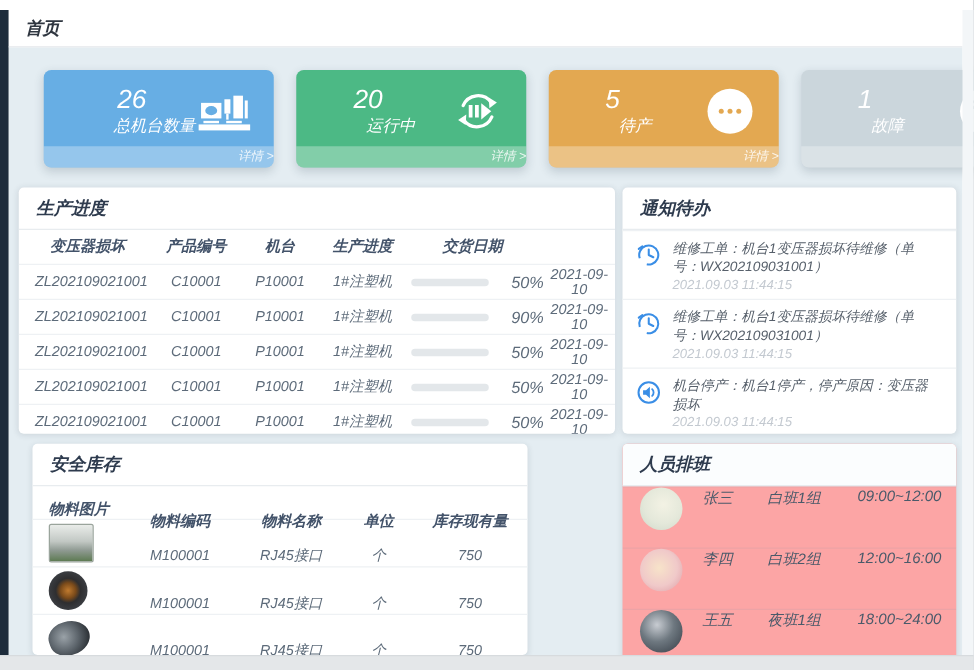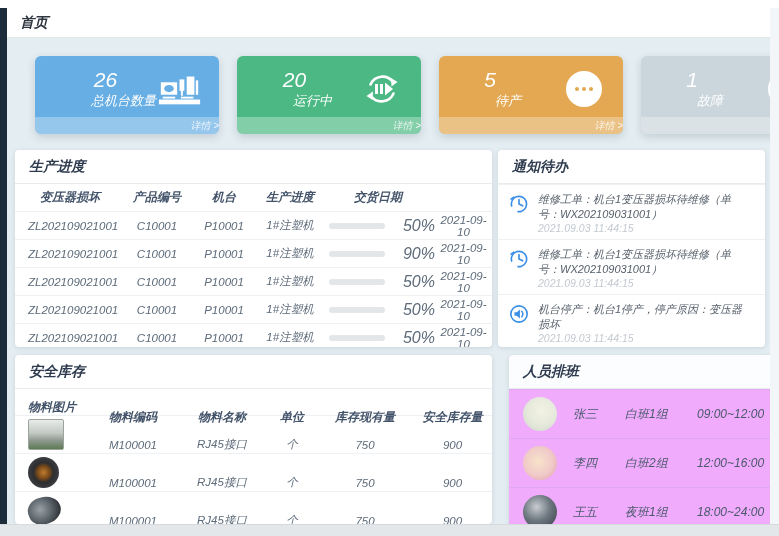--- a/index.html
+++ b/index.html
@@ -30,54 +30,54 @@
   .c-gray .card-footer{color:rgba(120,135,145,.7);}
   .icon-circle-white{width:36px;height:36px;border-radius:50%;background:#fff;display:flex;align-items:center;justify-content:center;}
   .dots{display:flex;gap:3px;}
   .dots i{width:4px;height:4px;border-radius:50%;background:#e3a851;display:block;}
 
   
   .panel{position:absolute;background:#fff;border-radius:4px;box-shadow:0 1px 5px rgba(31,45,61,.12);overflow:hidden;box-sizing:border-box;}
   .panel-title{font-size:14px;font-weight:bold;color:#2e3b4e;padding:8px 14px 7px 14px;border-bottom:1px solid #e8ecef;}
   #prod-panel{left:8px;top:112px;width:477px;height:197px;}
   #notif-panel{left:491px;top:112px;width:267px;height:197px;}
-  #stock-panel{left:8px;top:317px;width:477px;height:169px;}
-  #sched-panel{left:502px;top:317px;width:267px;height:173px;background:#f0abfc;}
+  #stock-panel{left:19px;top:317px;width:396px;height:169px;}
+  #sched-panel{left:491px;top:317px;width:267px;height:173px;background:#fca5a5;}
   #sched-panel .panel-title{background:#fbfdfe;}
 
   
   .ptable-row{display:grid;grid-template-columns:110px 64px 70px 62px 114px 57px;align-items:center;height:27px;font-size:11.5px;color:#5d6b7a;border-top:1px solid #eef1f4;}
   .ptable-row.head{font-size:12px;font-weight:bold;color:#43536a;border-top:none;height:27px;}
   .ptable-row .c{text-align:center;}
   .ptable-row .c1{text-align:left;padding-left:13px;}
   .pbar-cell{display:flex;align-items:center;justify-content:flex-start;padding-left:8px;}
   .pbar{width:62px;height:6px;border-radius:3px;background:#e3e7ea;overflow:hidden;}
   .pbar-fill{height:100%;border-radius:3px;background:#3e8ee8;}
-  .ppct{font-size:16px;color:#5d6b7a;margin-left:18px;text-align:right;}
+  .ppct{font-size:13px;color:#5d6b7a;margin-left:18px;text-align:right;}
 
   
   .notif-item{display:flex;padding:7px 12px 5px 11px;border-top:1px solid #eef1f4;cursor:pointer;}
   .notif-item:first-child{border-top:none;}
   .notif-icon{flex:0 0 22px;padding-top:2px;}
   .notif-body{flex:1;margin-left:7px;}
   .notif-text{font-size:11px;line-height:1.32;color:#57606b;}
   .notif-time{font-size:10.5px;color:#c3c9d0;margin-top:1px;}
 
   
   .stable-row{display:grid;grid-template-columns:74px 88px 90px 50px 96px 79px;align-items:center;height:37px;font-size:11.5px;color:#5d6b7a;border-top:1px solid #eef1f4;}
   .stable-row.head{font-size:12px;font-weight:bold;color:#43536a;border-top:none;height:26px;}
   .stable-row .c{text-align:center;margin-top:20px;}
   .stable-row .c1{text-align:left;padding-left:13px;display:flex;align-items:center;}
   .mat-img{width:34px;height:29px;border-radius:2px;}
   .img-rj45{background:linear-gradient(180deg,#e9ece9 0%,#c2c8c4 45%,#8f9a92 70%,#5d7a52 100%);border:1px solid #9aa49c;}
   .img-speaker-round{border-radius:50%;width:31px;height:31px;background:radial-gradient(circle at 50% 50%,#c07a2e 0%,#7a4a1a 28%,#2e2e30 45%,#3c3f44 75%,#17181a 100%);}
   .img-speaker-cone{border-radius:46% 54% 52% 48%;width:33px;height:27px;background:radial-gradient(circle at 38% 42%,#9aa2a8 0%,#5c646b 45%,#2c3136 80%,#1a1d20 100%);transform:rotate(-18deg);}
 
   
-  .sched-row{display:flex;align-items:center;height:48px;padding-left:14px;border-top:1px solid rgba(120,150,170,.12);font-size:12px;color:#4a5a6a;}
+  .sched-row{display:flex;align-items:flex-start;height:48px;padding-left:14px;border-top:1px solid rgba(120,150,170,.12);font-size:12px;color:#4a5a6a;}
   .sched-row:first-of-type{border-top:none;}
   .avatar{width:34px;height:34px;border-radius:50%;flex:0 0 34px;}
   .av-1{background:radial-gradient(circle at 55% 40%,#f3f2e4 0%,#e4e8da 55%,#cdd8c8 100%);}
   .av-2{background:radial-gradient(circle at 45% 45%,#f7e3c9 0%,#f0c9c9 55%,#dd9aa2 100%);}
   .av-3{background:radial-gradient(circle at 40% 35%,#c8ccd2 0%,#6e7880 45%,#343b44 100%);}
   .sched-name{width:52px;margin-left:16px;}
   .sched-shift{width:72px;}
   .sched-time{flex:1;}
 </style>
 </head>

